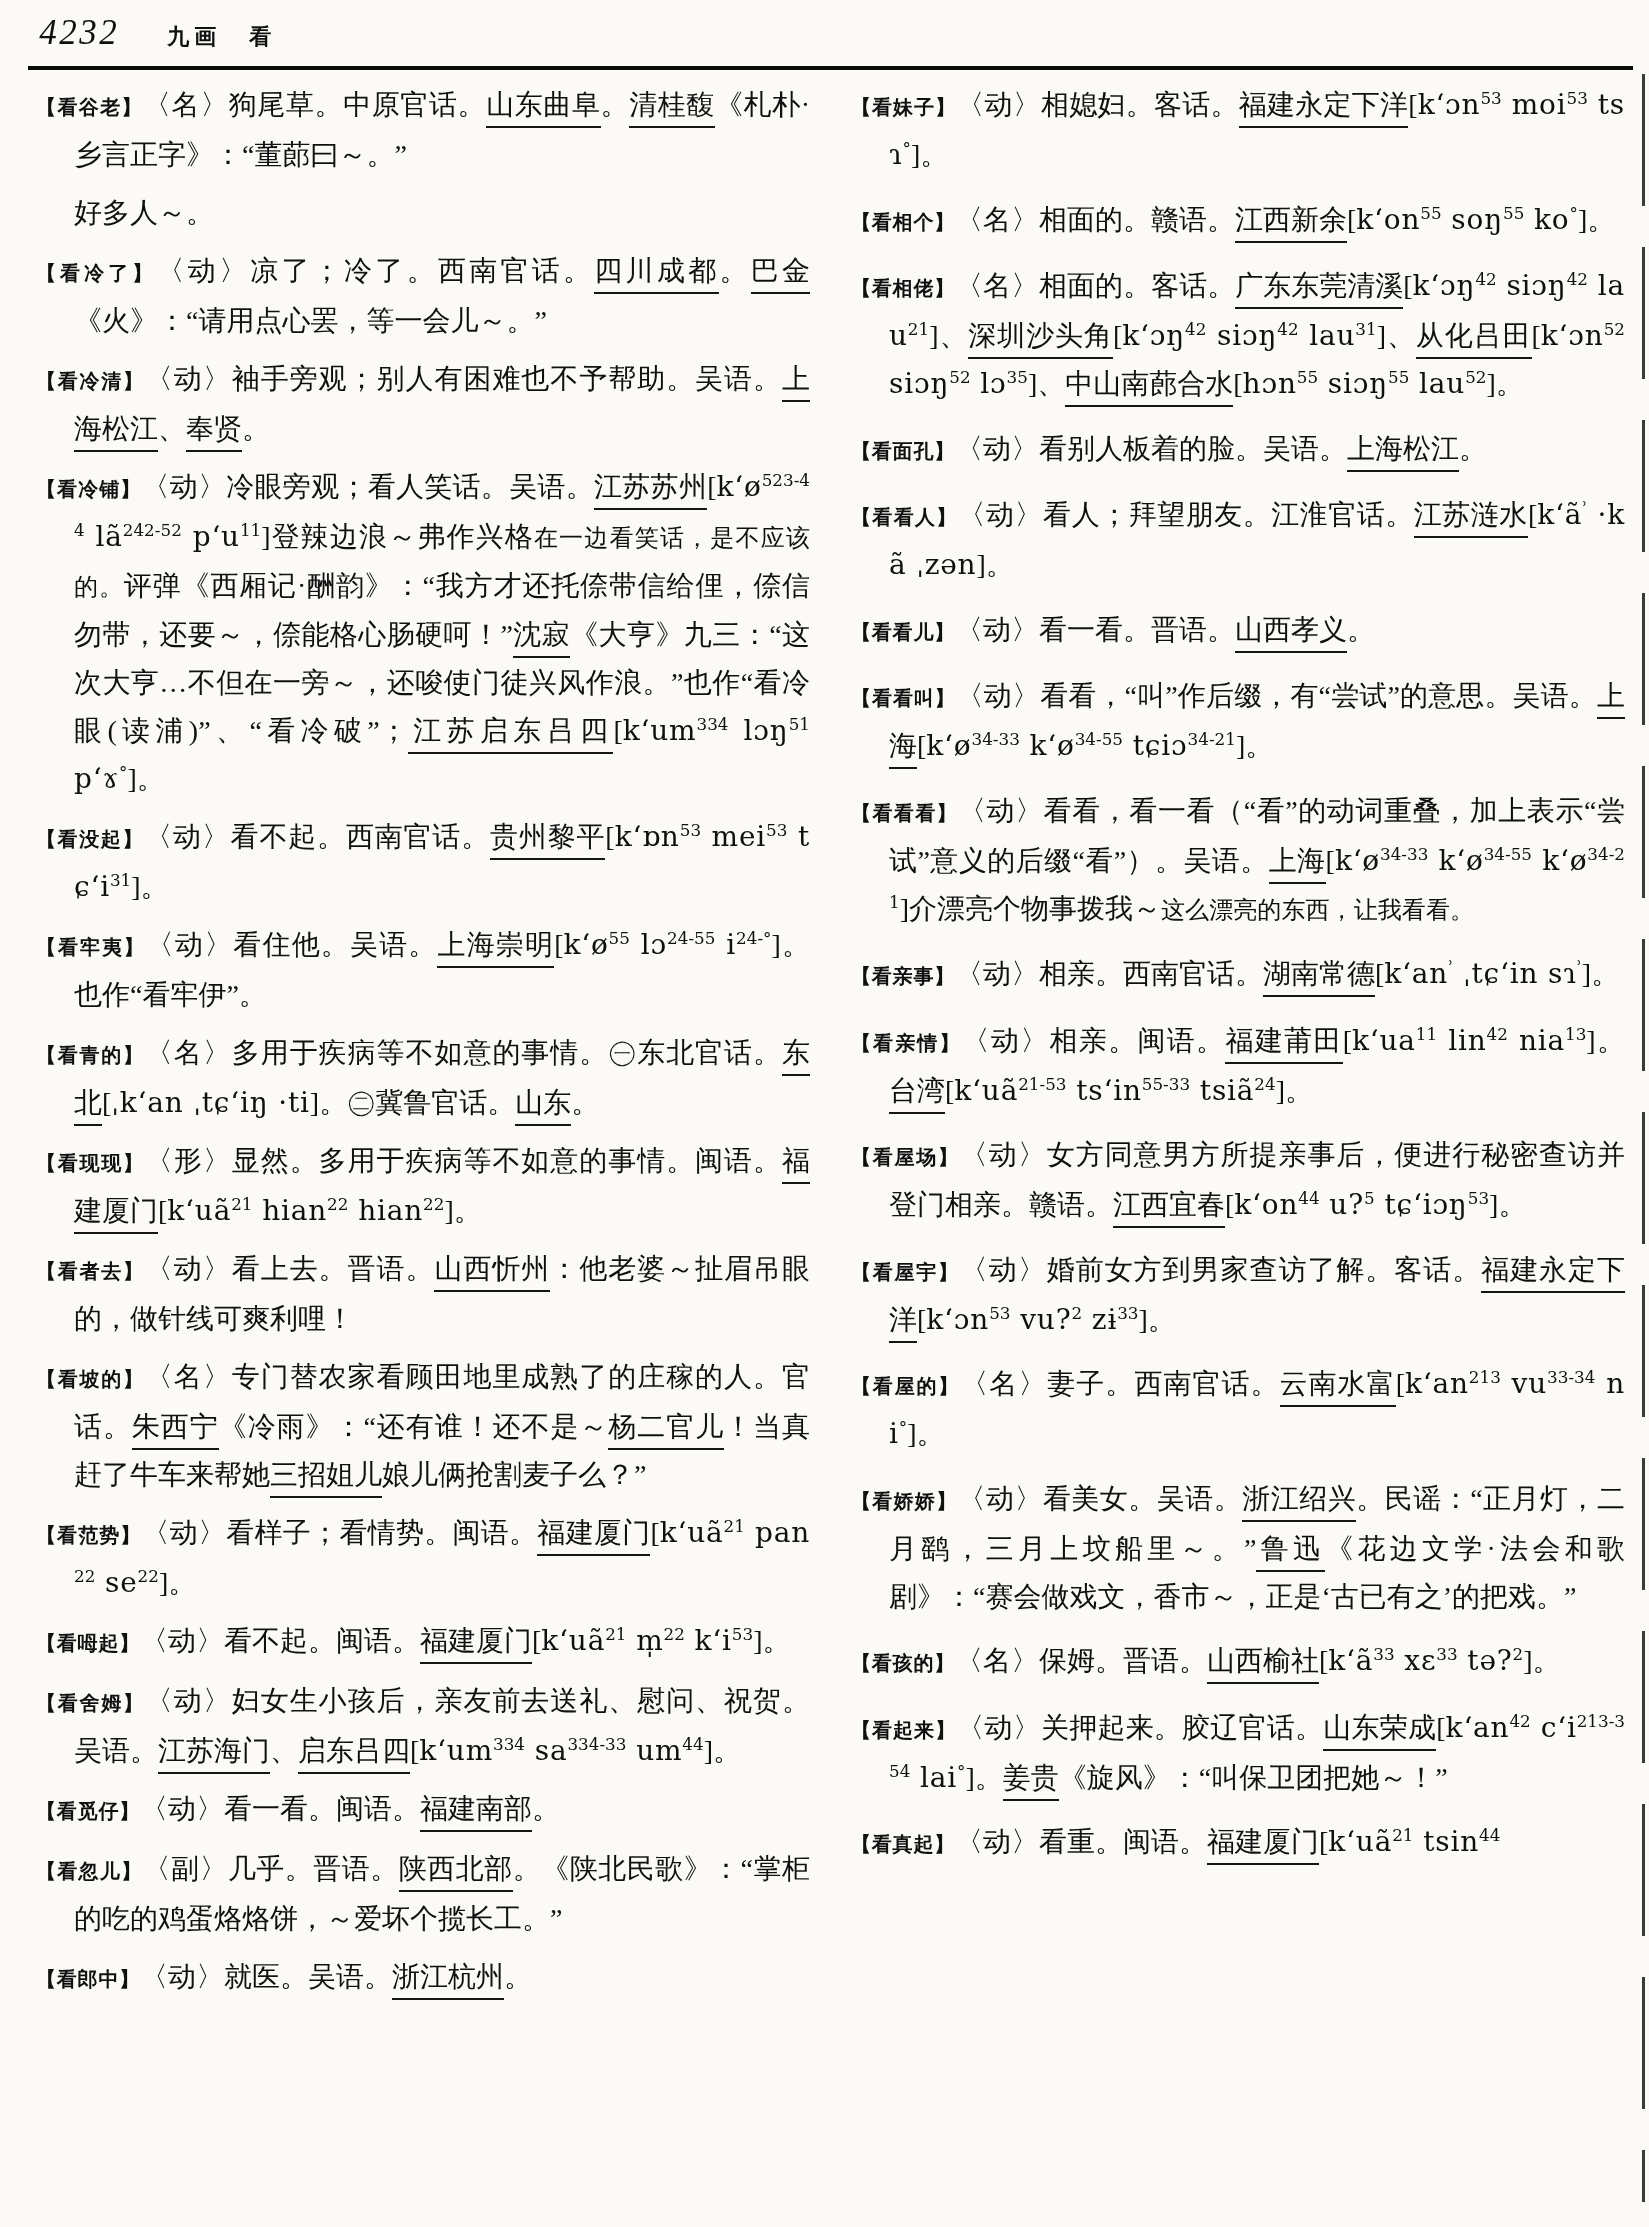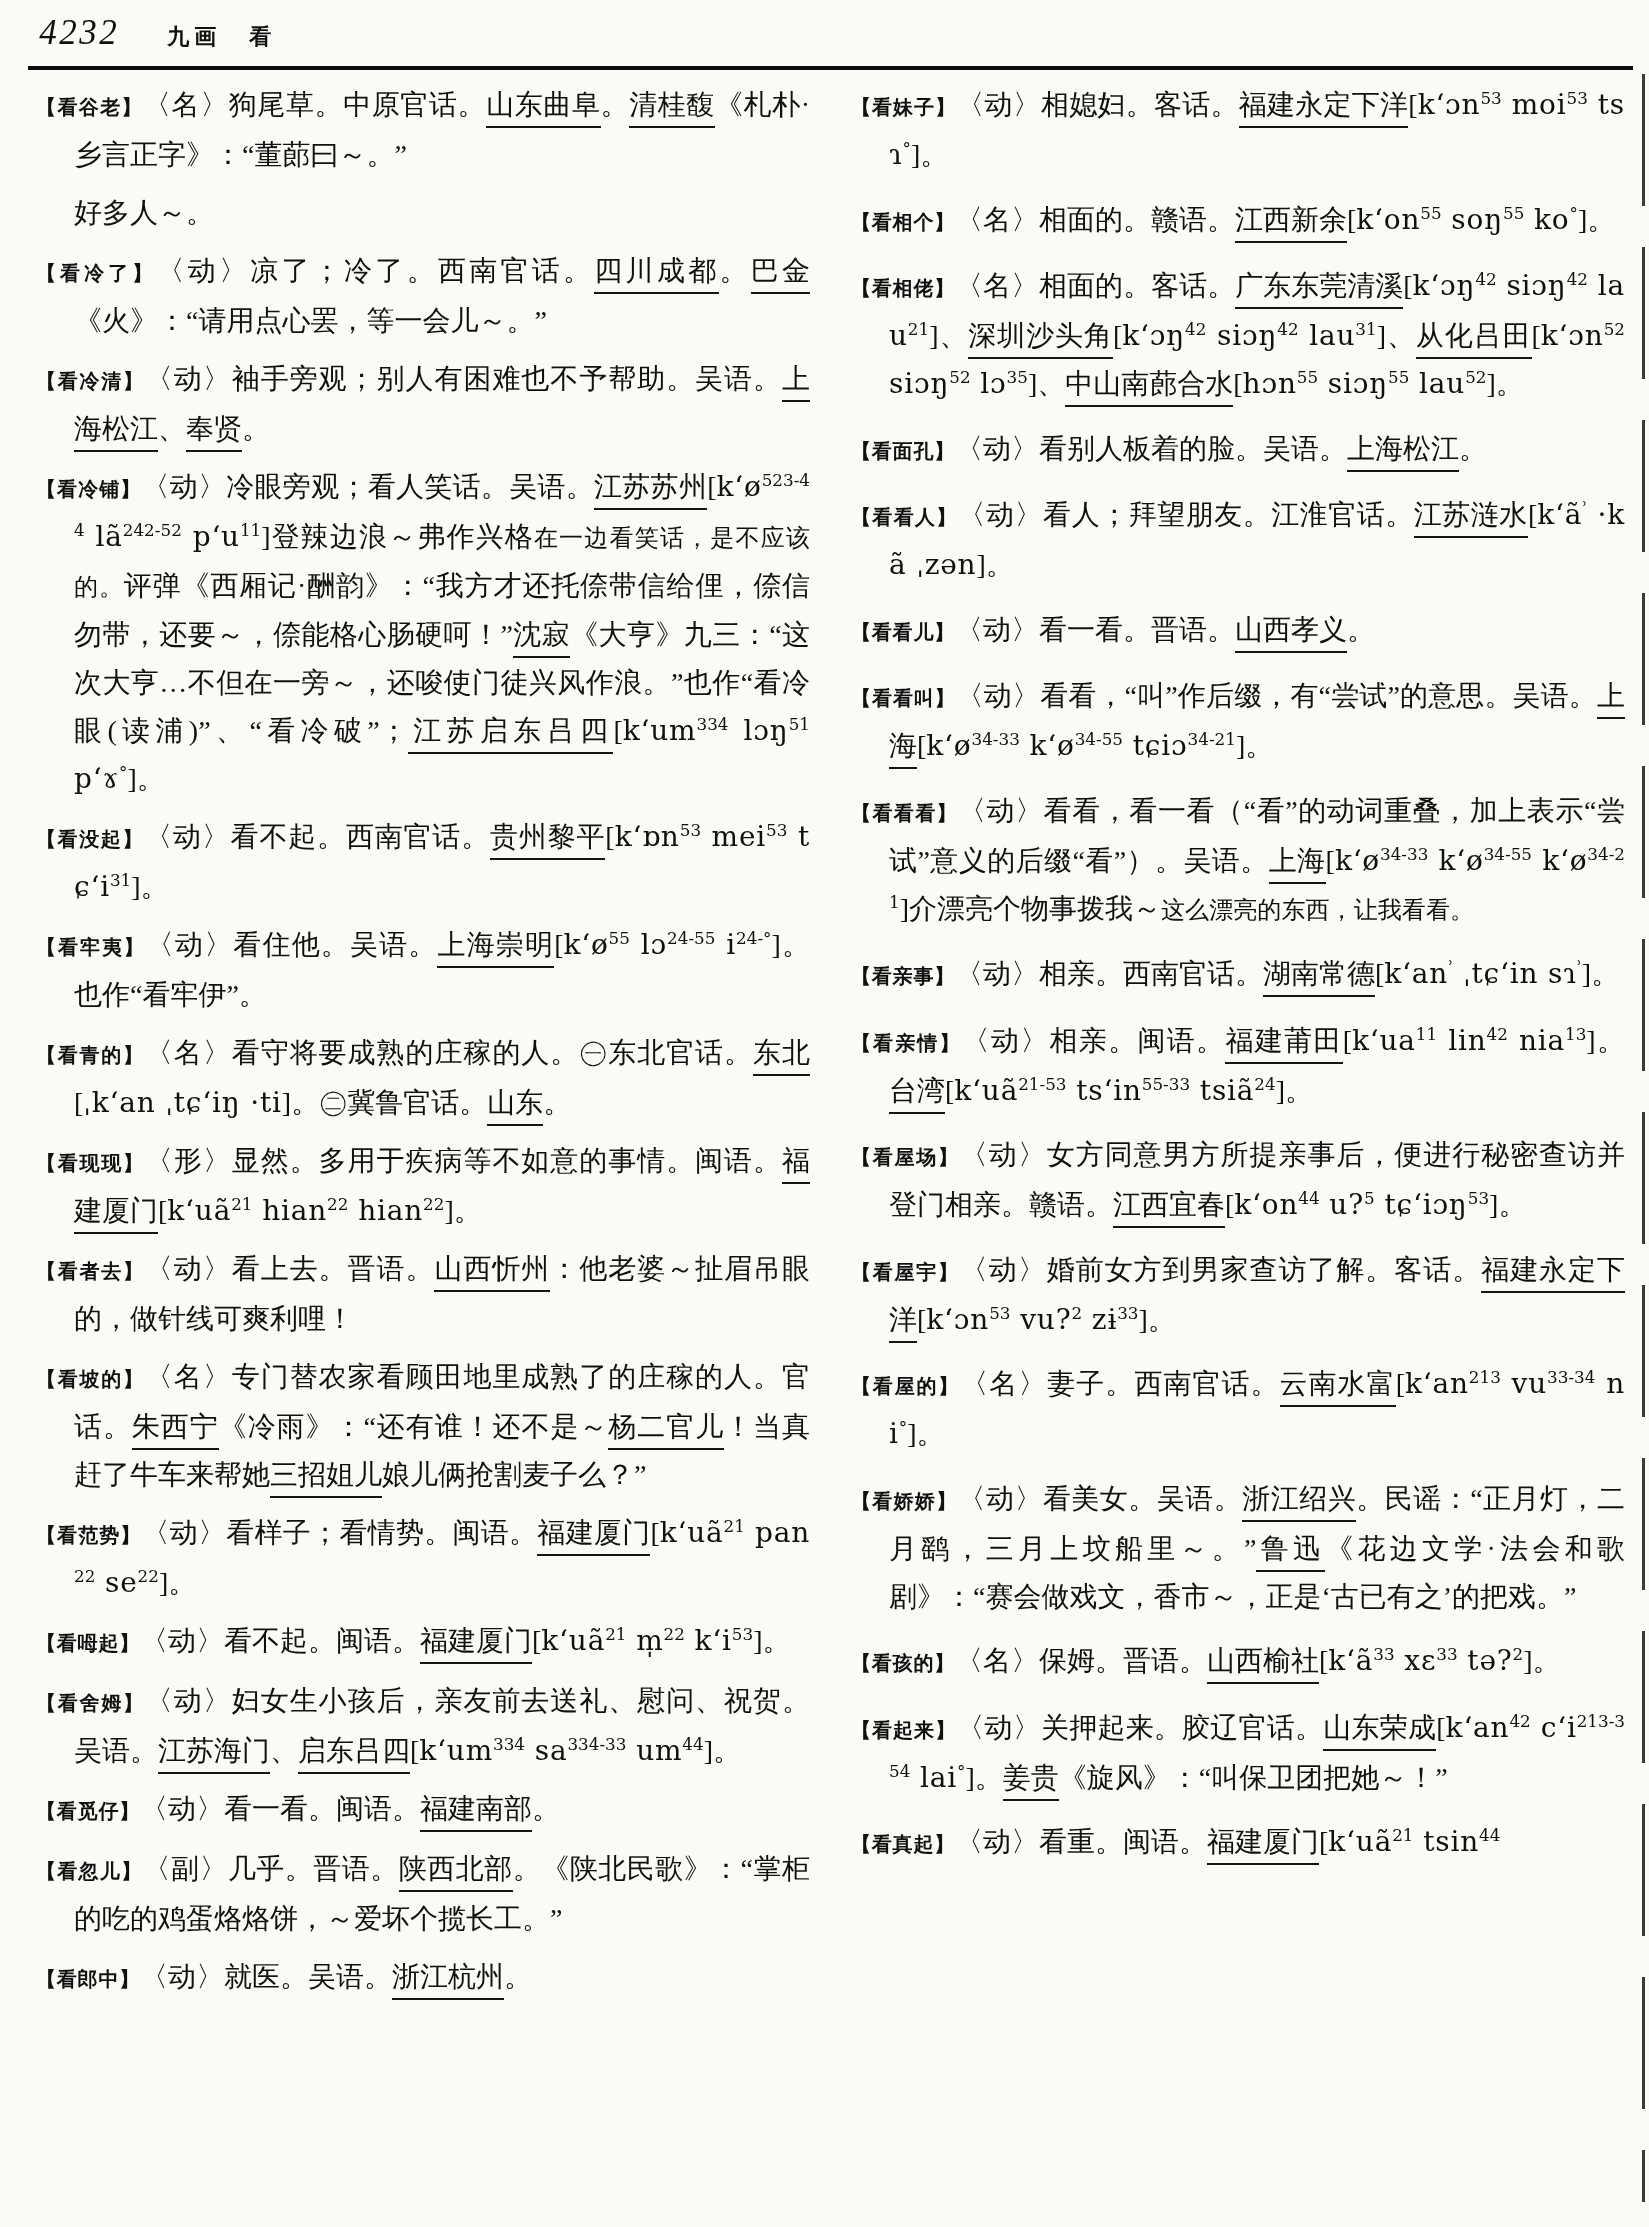--- a/index.html
+++ b/index.html
@@ -49,21 +49,21 @@
   <div class="rule"></div>
   <div class="columns">
     <div class="col col-left">
         <p class="entry"><span class="head">【看谷老】</span><span class="">〈名〉狗尾草。中原官话。</span><span class="ul">山东曲阜</span><span class="">。</span><span class="ul">清桂馥</span><span class="">《札朴·乡言正字》：“董蓈曰～。”</span></p>
         <p class="entry cont"><span class="">好多人～。</span></p>
         <p class="entry"><span class="head">【看冷了】</span><span class="">〈动〉凉了；冷了。西南官话。</span><span class="ul">四川成都</span><span class="">。</span><span class="ul">巴金</span><span class="">《火》：“请用点心罢，等一会儿～。”</span></p>
         <p class="entry"><span class="head">【看冷清】</span><span class="">〈动〉袖手旁观；别人有困难也不予帮助。吴语。</span><span class="ul">上海松江</span><span class="">、</span><span class="ul">奉贤</span><span class="">。</span></p>
         <p class="entry"><span class="head">【看冷铺】</span><span class="">〈动〉冷眼旁观；看人笑话。吴语。</span><span class="ul">江苏苏州</span><span class="">[</span><span class="ph">k‘ø</span><sup class="ph sup">523-44</sup><span class="ph"> lã</span><sup class="ph sup">242-52</sup><span class="ph"> p‘u</span><sup class="ph sup">11</sup><span class="">]登辣边浪～弗作兴格</span><span class="sm">在一边看笑话，是不应该的。</span><span class="">评弹《西厢记·酬韵》：“我方才还托倷带信给俚，倷信勿带，还要～，倷能格心肠硬呵！”</span><span class="ul">沈寂</span><span class="">《大亨》九三：“这次大亨…不但在一旁～，还唆使门徒兴风作浪。”也作“看冷眼(读浦)”、“看冷破”；</span><span class="ul">江苏启东吕四</span><span class="">[</span><span class="ph">k‘um</span><sup class="ph sup">334</sup><span class="ph"> lɔŋ</span><sup class="ph sup">51</sup><span class="ph"> p‘ɤ</span><sup class="ph sup">°</sup><span class="">]。</span></p>
         <p class="entry"><span class="head">【看没起】</span><span class="">〈动〉看不起。西南官话。</span><span class="ul">贵州黎平</span><span class="">[</span><span class="ph">k‘ɒn</span><sup class="ph sup">53</sup><span class="ph"> mei</span><sup class="ph sup">53</sup><span class="ph"> tɕ‘i</span><sup class="ph sup">31</sup><span class="">]。</span></p>
         <p class="entry"><span class="head">【看牢夷】</span><span class="">〈动〉看住他。吴语。</span><span class="ul">上海崇明</span><span class="">[</span><span class="ph">k‘ø</span><sup class="ph sup">55</sup><span class="ph"> lɔ</span><sup class="ph sup">24-55</sup><span class="ph"> i</span><sup class="ph sup">24-°</sup><span class="">]。也作“看牢伊”。</span></p>
-        <p class="entry"><span class="head">【看青的】</span><span class="">〈名〉看守将要成熟的庄稼的人。㊀东北官话。</span><span class="ul">东北</span><span class="">[</span><span class="ph">ˌk‘an ˌtɕ‘iŋ ·ti</span><span class="">]。㊁冀鲁官话。</span><span class="ul">山东</span><span class="">。</span></p>
+        <p class="entry"><span class="head">【看青的】</span><span class="">〈名〉多用于疾病等不如意的事情。㊀东北官话。</span><span class="ul">东北</span><span class="">[</span><span class="ph">ˌk‘an ˌtɕ‘iŋ ·ti</span><span class="">]。㊁冀鲁官话。</span><span class="ul">山东</span><span class="">。</span></p>
         <p class="entry"><span class="head">【看现现】</span><span class="">〈形〉显然。多用于疾病等不如意的事情。闽语。</span><span class="ul">福建厦门</span><span class="">[</span><span class="ph">k‘uã</span><sup class="ph sup">21</sup><span class="ph"> hian</span><sup class="ph sup">22</sup><span class="ph"> hian</span><sup class="ph sup">22</sup><span class="">]。</span></p>
         <p class="entry"><span class="head">【看者去】</span><span class="">〈动〉看上去。晋语。</span><span class="ul">山西忻州</span><span class="">：他老婆～扯眉吊眼的，做针线可爽利哩！</span></p>
         <p class="entry"><span class="head">【看坡的】</span><span class="">〈名〉专门替农家看顾田地里成熟了的庄稼的人。官话。</span><span class="ul">朱西宁</span><span class="">《冷雨》：“还有谁！还不是～</span><span class="ul">杨二官儿</span><span class="">！当真赶了牛车来帮她</span><span class="ul">三招姐儿</span><span class="">娘儿俩抢割麦子么？”</span></p>
         <p class="entry"><span class="head">【看范势】</span><span class="">〈动〉看样子；看情势。闽语。</span><span class="ul">福建厦门</span><span class="">[</span><span class="ph">k‘uã</span><sup class="ph sup">21</sup><span class="ph"> pan</span><sup class="ph sup">22</sup><span class="ph"> se</span><sup class="ph sup">22</sup><span class="">]。</span></p>
         <p class="entry"><span class="head">【看呣起】</span><span class="">〈动〉看不起。闽语。</span><span class="ul">福建厦门</span><span class="">[</span><span class="ph">k‘uã</span><sup class="ph sup">21</sup><span class="ph"> m̩</span><sup class="ph sup">22</sup><span class="ph"> k‘i</span><sup class="ph sup">53</sup><span class="">]。</span></p>
         <p class="entry"><span class="head">【看舍姆】</span><span class="">〈动〉妇女生小孩后，亲友前去送礼、慰问、祝贺。吴语。</span><span class="ul">江苏海门</span><span class="">、</span><span class="ul">启东吕四</span><span class="">[</span><span class="ph">k‘um</span><sup class="ph sup">334</sup><span class="ph"> sa</span><sup class="ph sup">334-33</sup><span class="ph"> um</span><sup class="ph sup">44</sup><span class="">]。</span></p>
         <p class="entry"><span class="head">【看觅仔】</span><span class="">〈动〉看一看。闽语。</span><span class="ul">福建南部</span><span class="">。</span></p>
         <p class="entry"><span class="head">【看忽儿】</span><span class="">〈副〉几乎。晋语。</span><span class="ul">陕西北部</span><span class="">。《陕北民歌》：“掌柜的吃的鸡蛋烙烙饼，～爱坏个揽长工。”</span></p>
         <p class="entry"><span class="head">【看郎中】</span><span class="">〈动〉就医。吴语。</span><span class="ul">浙江杭州</span><span class="">。</span></p>
       </div>

